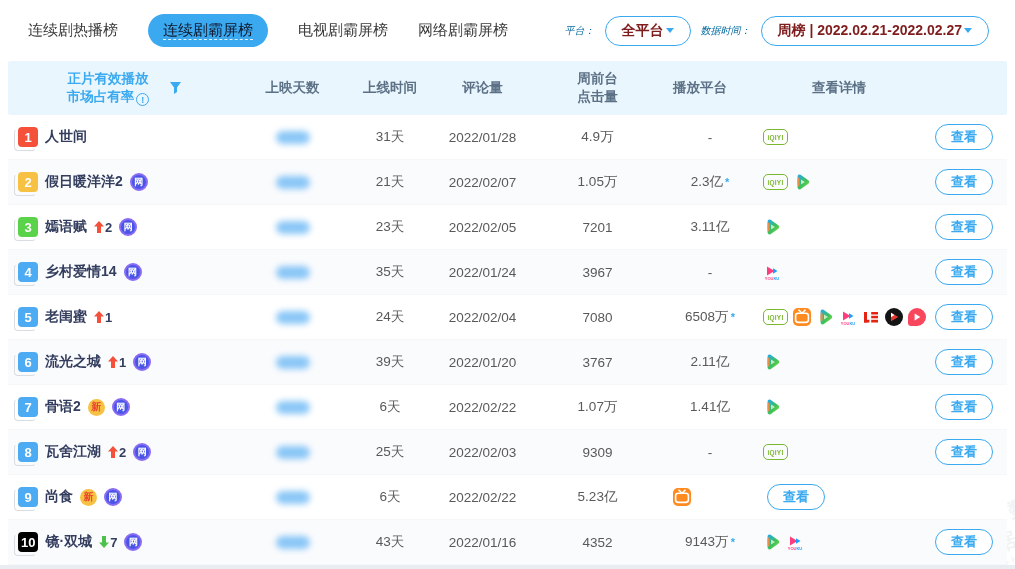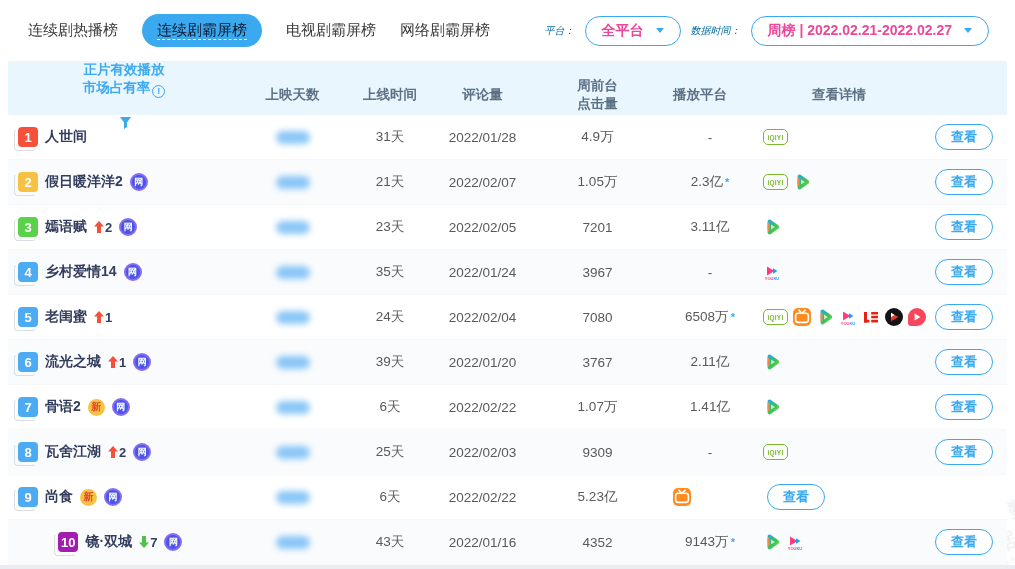--- a/index.html
+++ b/index.html
@@ -11,39 +11,39 @@
   .wm { position:absolute; transform:rotate(-18deg); text-align:center; }
   .wm .wm-cn { font-size:21px; font-weight:bold; color:rgba(70,80,100,.07); letter-spacing:2px; }
   .wm .wm-en { font-size:9px; font-weight:bold; color:rgba(70,80,100,.07); letter-spacing:3px; }
   .wm-ring { position:absolute; width:46px; height:46px; border-radius:50%;
     border:5px double rgba(70,80,100,.08); pointer-events:none; }
   .wm-ring::after{ content:""; position:absolute; inset:8px; border-radius:50%;
     border:2px solid rgba(70,80,100,.07); }
 
   
   .topbar { display:flex; align-items:center; height:61px; padding:0 26px 0 28px; position:relative; z-index:10; }
-  .tabs { display:flex; align-items:center; gap:24px; }
+  .tabs { display:flex; align-items:center; gap:30px; }
   .tab { font-size:15px; color:#3a3a3a; cursor:pointer; padding:7px 0; white-space:nowrap; }
   .tab.active { background:#3aa9f0; color:#0f172a; border-radius:17px; padding:7px 15px; }
   .tab.active .tab-txt { border-bottom:1px dashed rgba(255,255,255,.85); padding-bottom:1px; }
   .filters { margin-left:auto; display:flex; align-items:center; gap:10px; }
   .flt-label { color:#0369a1; font-size:10px; white-space:nowrap;font-style:italic; }
-  .pill { display:inline-flex; align-items:center; gap:12px; border:1px solid #3aa9f0;
-    border-radius:16px; padding:5px 16px; color:#ec4899; font-size:14px; font-weight:bold;
+  .pill { display:inline-flex; align-items:center; gap:2px; border:1px solid #3aa9f0;
+    border-radius:16px; padding:5px 16px; color:#7f1d1d; font-size:14px; font-weight:bold;
     background:#fff; cursor:pointer; white-space:nowrap;text-align:right; }
   .caret { width:0; height:0; border:4px solid transparent; border-top:5px solid #3aa9f0; margin-top:4px; }
 
   
   .table { margin:0 8px; position:relative; z-index:8; }
   .tr { display:grid; grid-template-columns:232px 105px 90px 95px 135px 90px 168px 84px; align-items:center; }
   .thead { background:#eaf6fe; height:54px; border-radius:2px; }
   .th { font-size:13.5px; color:#5c7186; font-weight:bold; text-align:center; line-height:1.35; }
   .th-left { text-align:left; padding-left:30px; }
   .th-plat { text-align:left; padding-left:8px; }
-  .th-blue { color:#3aa9f0; display:flex; align-items:center; justify-content:center; gap:19px;flex-direction:column; }
+  .th-blue { color:#3aa9f0; display:flex; align-items:center; justify-content:center; gap:19px; }
   .info-i { display:inline-flex; width:13px; height:13px; border:1.2px solid #3aa9f0; border-radius:50%;
     color:#3aa9f0; font-size:9px; font-weight:bold; align-items:center; justify-content:center; vertical-align:-2px; margin-left:2px;}
   .funnel { margin-left:2px; }
 
   .row { height:45px; border-bottom:1px solid #f5f7f9; background:#fff; }
   .row.alt { background:#fafbfd; }
   .td { font-size:13.5px; color:#595959; text-align:center; }
   .td-title { display:flex; align-items:center; gap:7px; padding-left:10px; text-align:left; }
   .rank { position:relative; min-width:20px; height:20px; padding:0 3px; border-radius:4px;
     display:inline-flex; align-items:center; justify-content:center;
@@ -472,21 +472,21 @@
               <path d="M6 2.2 L9 5.2 L12 2.2" fill="none" stroke="#fff" stroke-width="1.6" stroke-linecap="round"></path>
             </svg>
           </span>
         </div>
         <div class="td td-act">
           <button class="view-btn">查看</button>
         </div>
       </div>
       <div class="tr row alt">
         <div class="td td-title">
-          <span class="rank" style="background: #a21caf; margin-left: 40px;">10</span>
+          <span class="rank" style="background: #000000;">10</span>
           <span class="dtitle">镜·双城</span>
           <span class="trend">
             <span style="display: inline-flex;">
               <svg width="10" height="12" viewBox="0 0 10 12">
                 <path d="M5 12 L0 6.5 H3 V0 H7 V6.5 H10 Z" fill="#4cc24a"></path>
               </svg>
             </span>
             <span>7</span>
           </span>
           <span class="bdg bdg-web">网</span>

